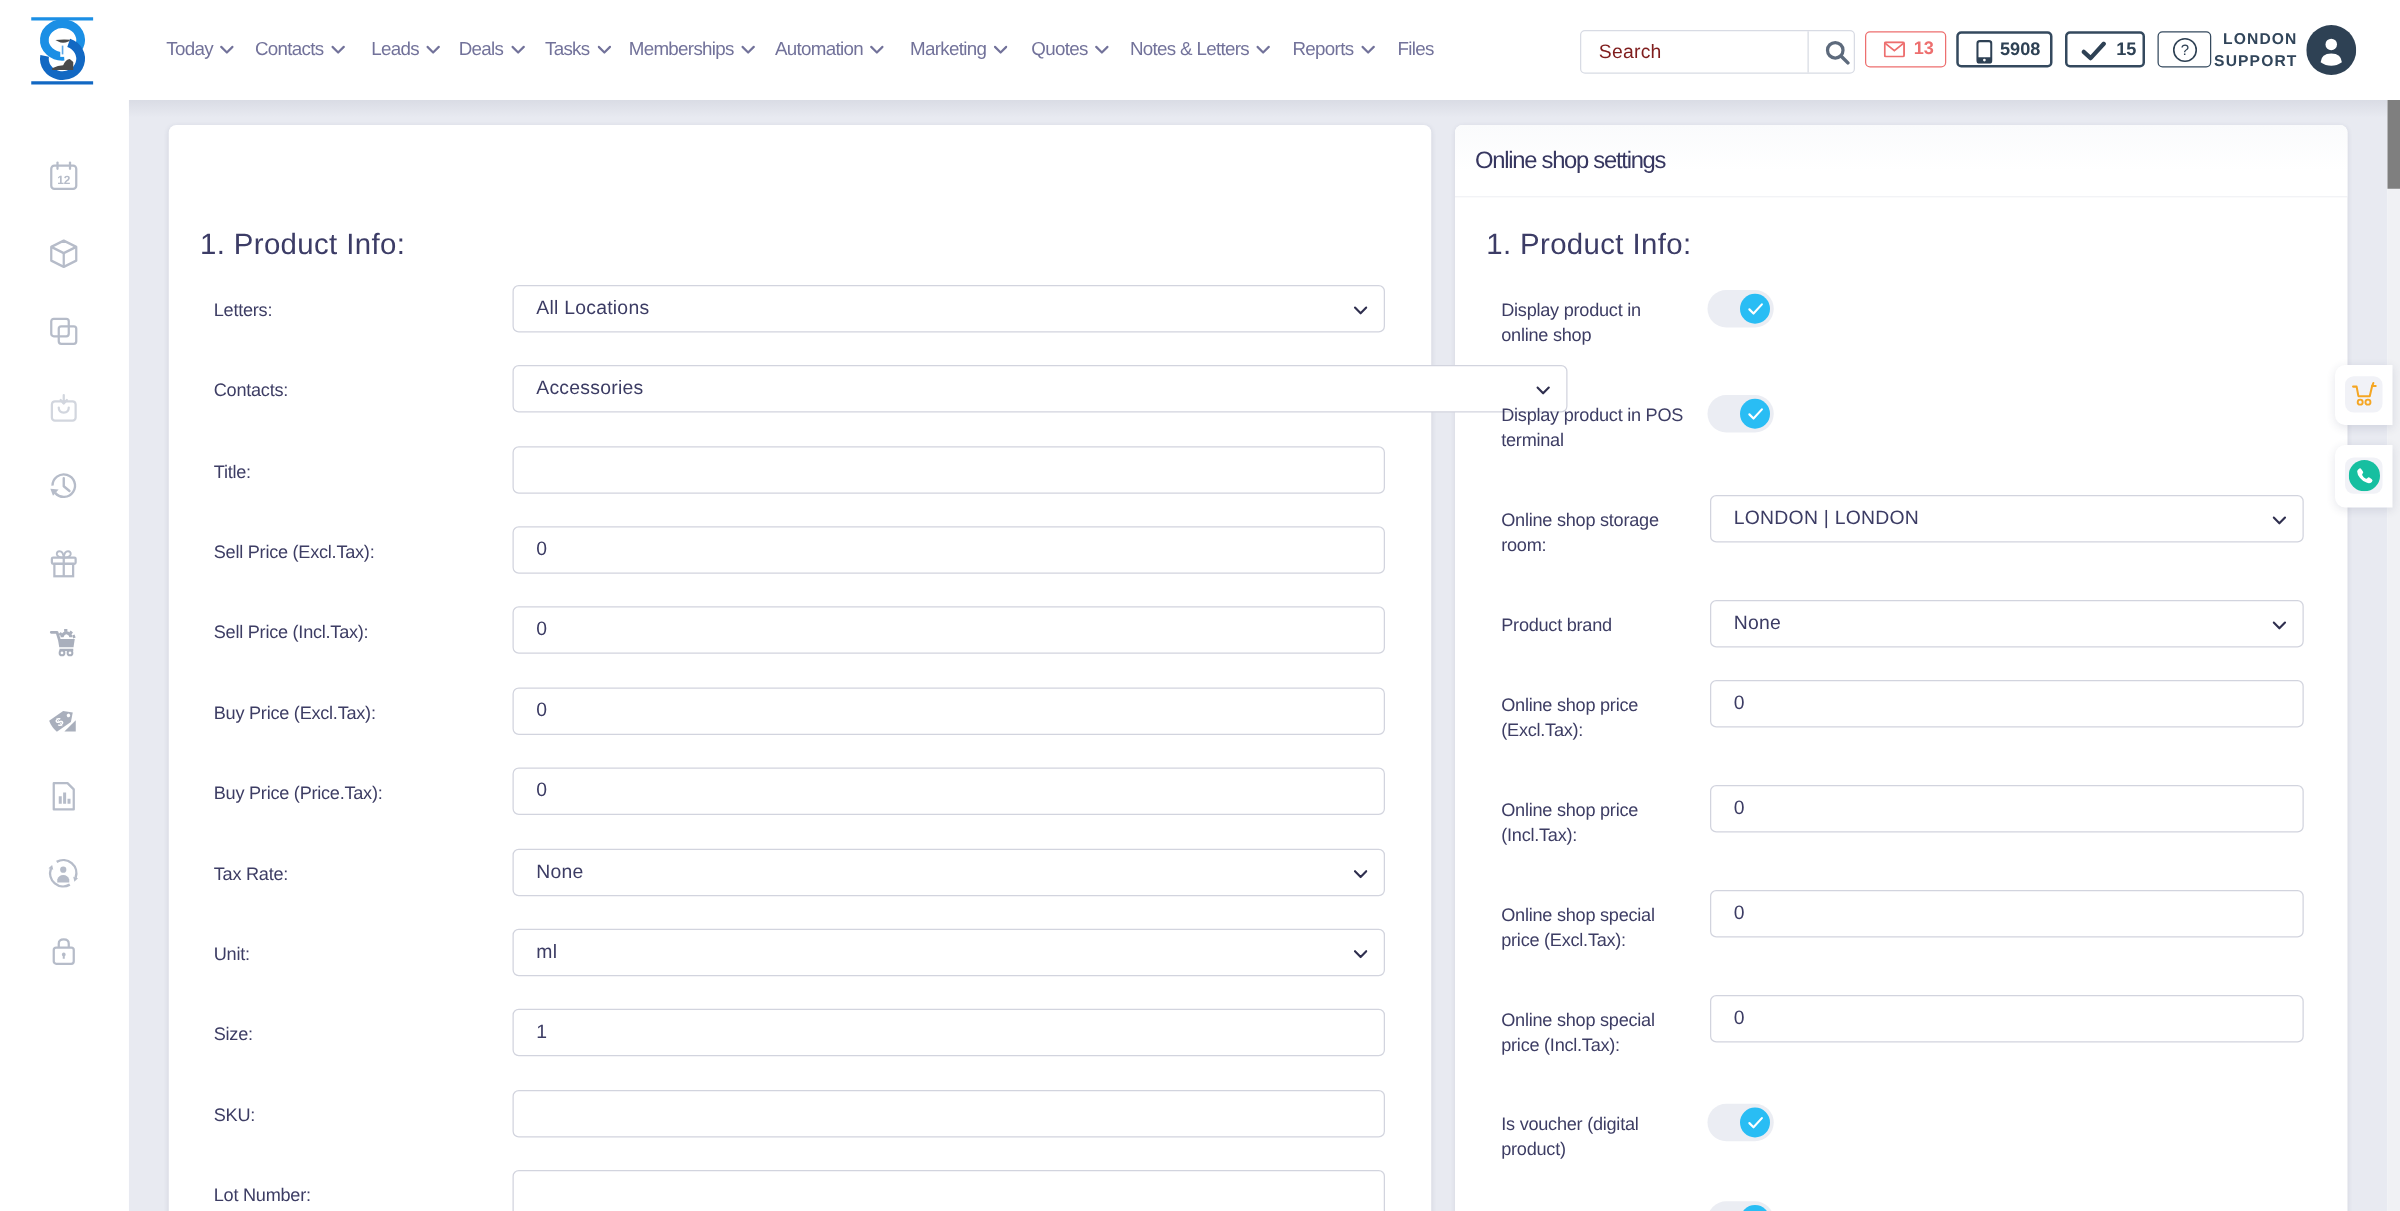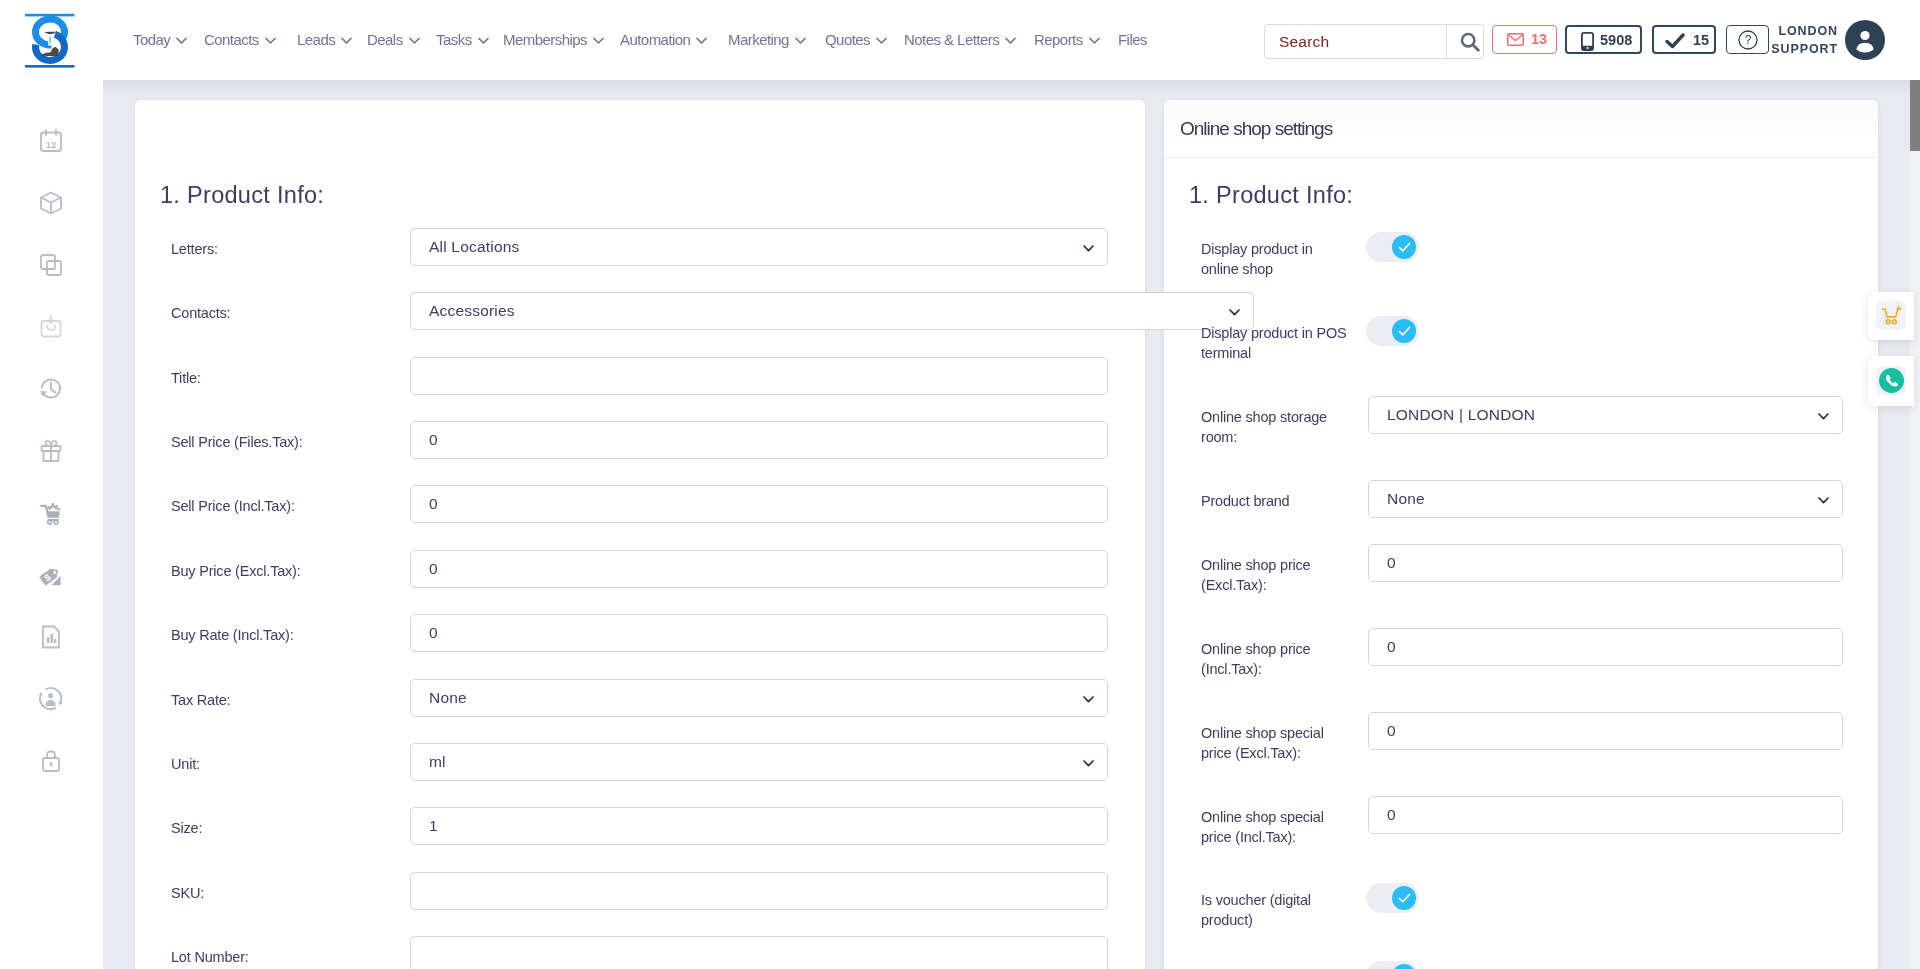--- a/index.html
+++ b/index.html
@@ -42,27 +42,27 @@
 <div class="lbl" style="left:171px; top:239px;">Letters:</div>
 <div class="inp sel" style="left:410px; top:228px; width:698px;">All Locations<svg class="ar" width="11" height="7" viewBox="0 0 11 7">
       <polyline points="1,1 5.5,5.6 10,1" fill="none" stroke="#2f2f4f" stroke-width="1.7" stroke-linecap="round" stroke-linejoin="round"></polyline>
     </svg></div>
 <div class="lbl" style="left:171px; top:303px;">Contacts:</div>
 <div class="inp sel" style="left:410px; top:292px; width:844px;">Accessories<svg class="ar" width="11" height="7" viewBox="0 0 11 7">
       <polyline points="1,1 5.5,5.6 10,1" fill="none" stroke="#2f2f4f" stroke-width="1.7" stroke-linecap="round" stroke-linejoin="round"></polyline>
     </svg></div>
 <div class="lbl" style="left:171px; top:368px;">Title:</div>
 <div class="inp" style="left:410px; top:357px; width:698px;"></div>
-<div class="lbl" style="left:171px; top:432px;">Sell Price (Files.Tax):</div>
+<div class="lbl" style="left:171px; top:432px;">Sell Price (Excl.Tax):</div>
 <div class="inp" style="left:410px; top:421px; width:698px;">0</div>
 <div class="lbl" style="left:171px; top:496px;">Sell Price (Incl.Tax):</div>
 <div class="inp" style="left:410px; top:485px; width:698px;">0</div>
 <div class="lbl" style="left:171px; top:561px;">Buy Price (Excl.Tax):</div>
 <div class="inp" style="left:410px; top:550px; width:698px;">0</div>
-<div class="lbl" style="left:171px; top:625px;">Buy Rate (Incl.Tax):</div>
+<div class="lbl" style="left:171px; top:625px;">Buy Price (Price.Tax):</div>
 <div class="inp" style="left:410px; top:614px; width:698px;">0</div>
 <div class="lbl" style="left:171px; top:690px;">Tax Rate:</div>
 <div class="inp sel" style="left:410px; top:679px; width:698px;">None<svg class="ar" width="11" height="7" viewBox="0 0 11 7">
       <polyline points="1,1 5.5,5.6 10,1" fill="none" stroke="#2f2f4f" stroke-width="1.7" stroke-linecap="round" stroke-linejoin="round"></polyline>
     </svg></div>
 <div class="lbl" style="left:171px; top:754px;">Unit:</div>
 <div class="inp sel" style="left:410px; top:743px; width:698px;">ml<svg class="ar" width="11" height="7" viewBox="0 0 11 7">
       <polyline points="1,1 5.5,5.6 10,1" fill="none" stroke="#2f2f4f" stroke-width="1.7" stroke-linecap="round" stroke-linejoin="round"></polyline>
     </svg></div>
 <div class="lbl" style="left:171px; top:818px;">Size:</div>

